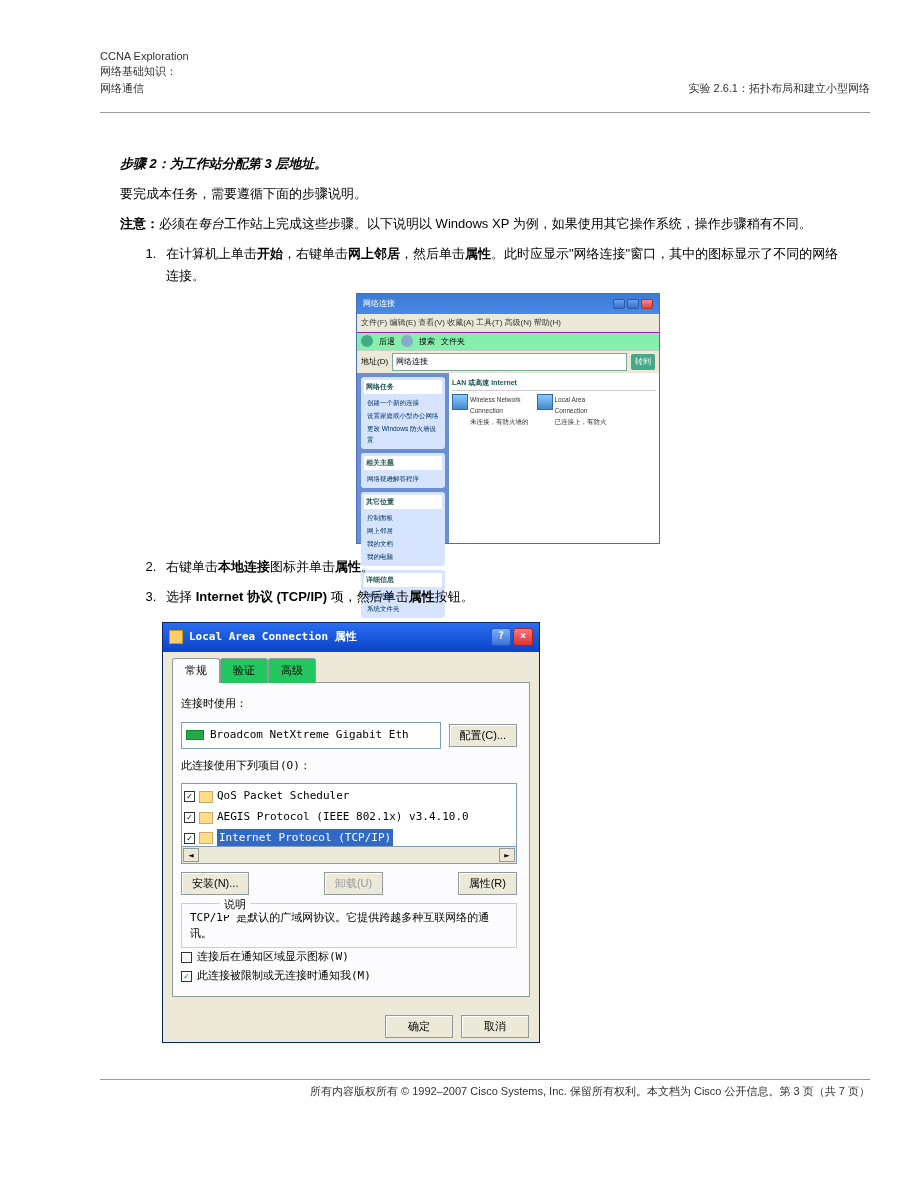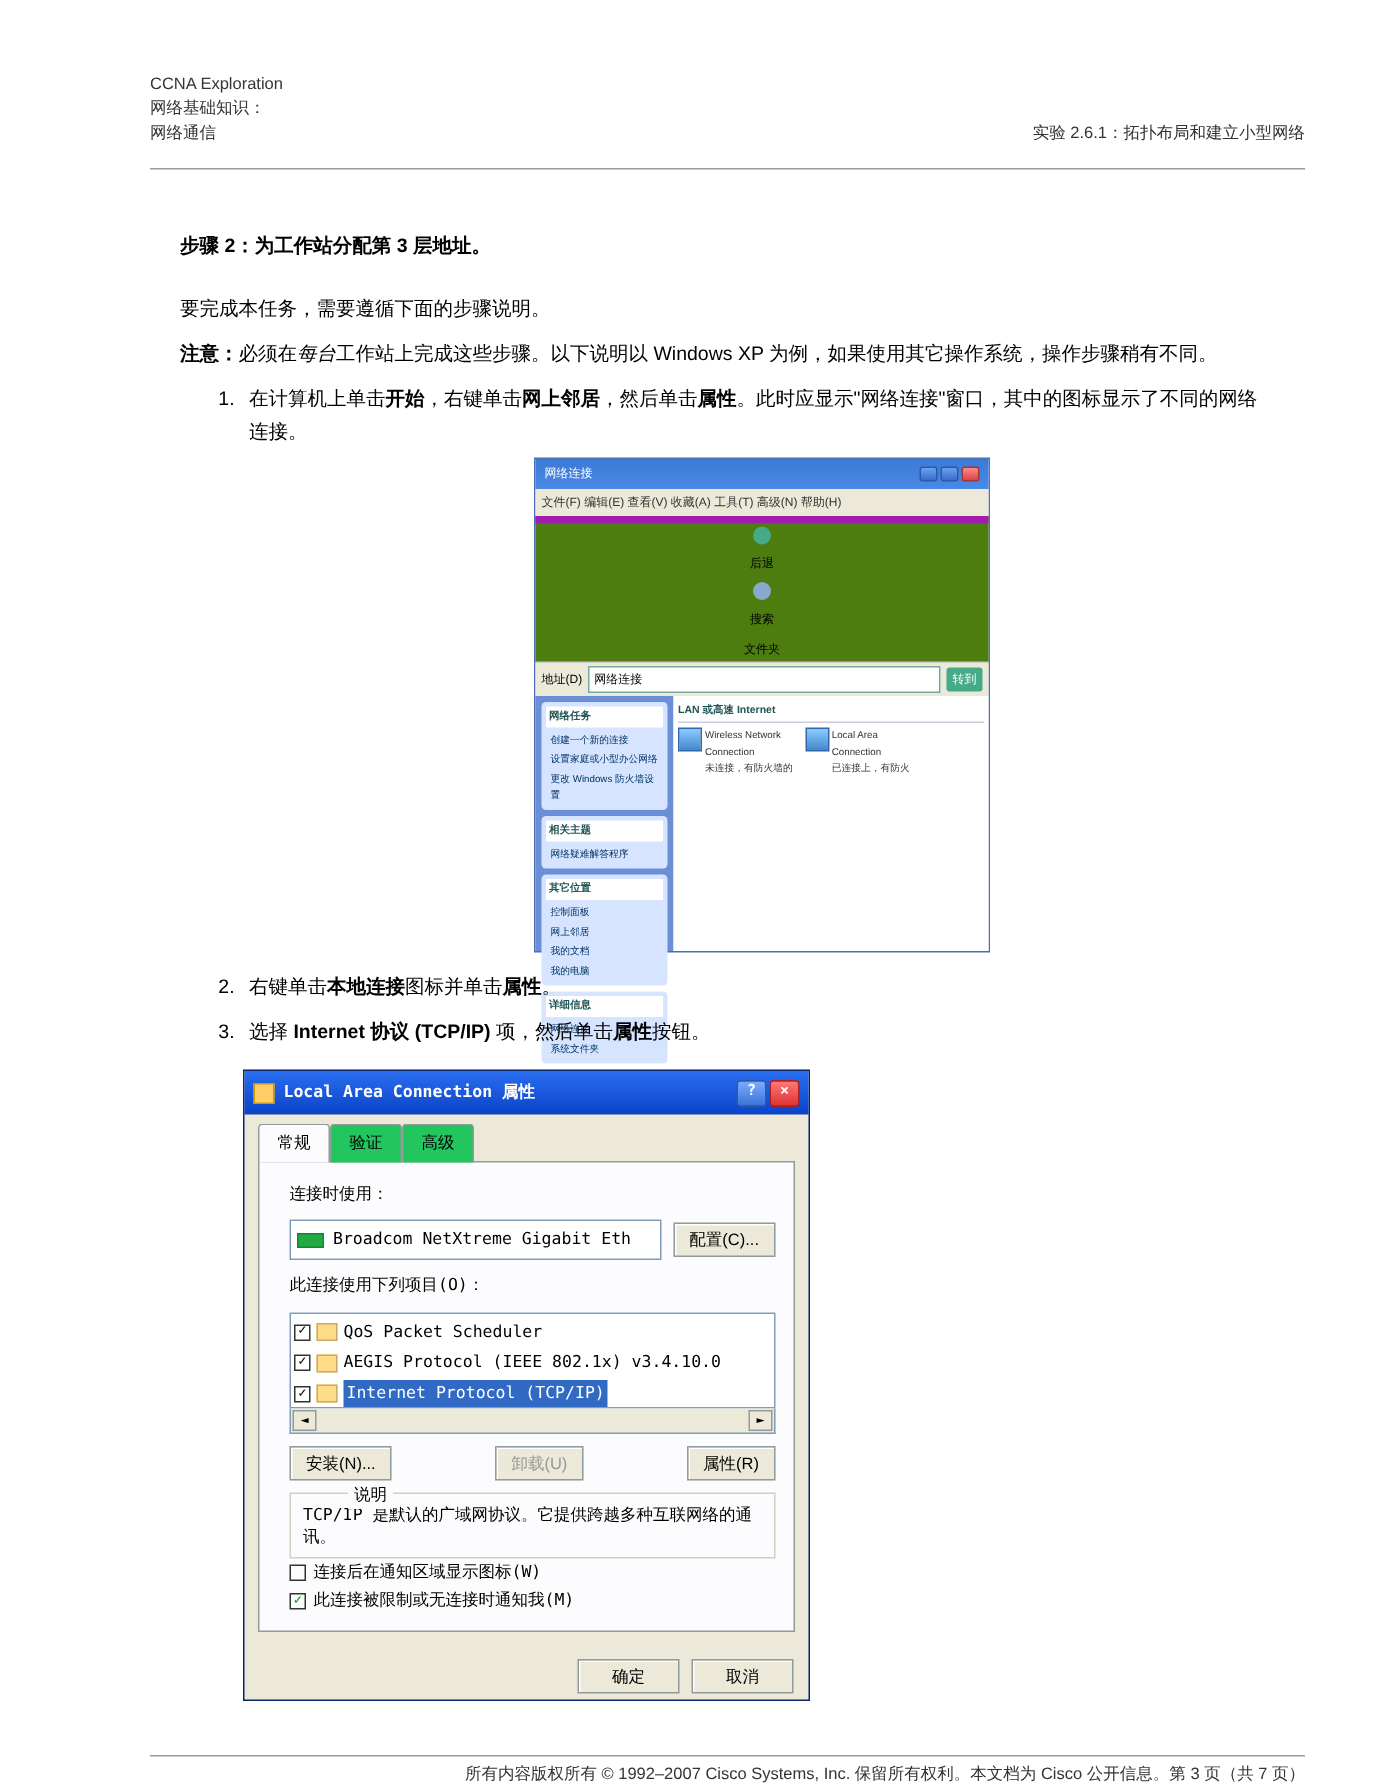--- a/index.html
+++ b/index.html
@@ -2,35 +2,35 @@
 <html><head>
 <meta charset="utf-8">
 <style>
   * { box-sizing: border-box; margin: 0; padding: 0; }
   body { font-family: Arial, "Microsoft YaHei", sans-serif; font-size: 13px; color: #000; background: #fff; width: 920px; }
   .page { padding: 50px 50px 20px 100px; }
   .hdr { display: flex; justify-content: space-between; border-bottom: 1px solid #999; padding-bottom: 16px; font-size: 11px; color: #333; }
   .hdr-l { display: flex; flex-direction: column; gap: 2px; }
   .hdr-r { align-self: flex-end; }
   .content { margin: 40px 20px 0 20px; line-height: 1.7; }
-  .step-title { font-weight: bold; margin-bottom: 20px; }
+  .step-title { font-weight: bold; margin-bottom: 8px; font-style: italic; }
   p { margin-bottom: 8px; }
   ol { margin: 8px 0 0 40px; }
   ol > li { margin-bottom: 8px; padding-left: 6px; }
   .b { font-weight: bold; }
   .fig { margin: 6px auto 12px auto; }
   
   
   .s1 { width: 304px; border: 1px solid #4a6fb8; background: #fff; font-size: 8px; margin-left: auto; margin-right: auto; }
   .s1-title { background: linear-gradient(#3b7bd6,#4a8ae6); color: #fff; padding: 3px 6px; display: flex; justify-content: space-between; align-items: center; }
   .s1-btns { display: flex; gap: 2px; }
   .s1-btn { width: 12px; height: 10px; background: linear-gradient(#6aa0f0,#3a6ec8); border: 1px solid #2a5aa8; border-radius: 2px; }
   .s1-btn.cls { background: linear-gradient(#f88,#d44); border-color: #a33; }
   .s1-menu { background: #ece9d8; padding: 2px 4px; color: #333; }
-  .s1-tool { background: #4d7c0f; border-top: 5px solid #a21caf; border-bottom: 1px solid #ccc; padding: 2px 4px; display: flex; gap: 6px; align-items: center; flex-direction: column; }
+  .s1-tool { background: #86efac; border-top: 1px solid #a21caf; border-bottom: 1px solid #ccc; padding: 2px 4px; display: flex; gap: 6px; align-items: center; }
   .s1-tool .ico { width: 12px; height: 12px; border-radius: 50%; background: #4a8; display: inline-block; }
   .s1-addr { background: #ece9d8; padding: 2px 4px; display: flex; gap: 4px; align-items: center; }
   .s1-addr .fld { flex: 1; background: #fff; border: 1px solid #7a9; padding: 1px 3px; }
   .s1-addr .go { background: #4a8; color: #fff; padding: 1px 4px; border-radius: 2px; }
   .s1-body { display: flex; height: 170px; }
   .s1-side { width: 92px; background: #6b8fd6; padding: 4px; display: flex; flex-direction: column; gap: 4px; }
   .s1-box { background: #d6e4ff; border-radius: 3px; padding: 3px; }
   .s1-box .hd { background: #fff; color: #255; font-weight: bold; padding: 1px 2px; margin-bottom: 2px; font-size: 7px; }
   .s1-box .it { color: #036; font-size: 6.5px; padding: 1px 0 1px 3px; }
   .s1-main { flex: 1; background: #fff; padding: 3px; }
@@ -44,21 +44,21 @@
   .s2-title { background: linear-gradient(#2a6ef0,#0a43c8); color: #fff; padding: 5px 6px; display: flex; justify-content: space-between; align-items: center; font-weight: bold; }
   .s2-title .t { display: flex; align-items: center; gap: 6px; }
   .s2-title .ico { width: 14px; height: 14px; background: #fc6; border: 1px solid #c90; }
   .s2-tbtns { display: flex; gap: 2px; }
   .s2-tbtn { width: 20px; height: 18px; background: linear-gradient(#7aacff,#3a72d8); border: 1px solid #2a5aa8; border-radius: 3px; color: #fff; text-align: center; line-height: 14px; font-size: 10px; }
   .s2-tbtn.cls { background: linear-gradient(#f77,#d33); border-color: #a22; }
   .s2-body { padding: 6px 9px 10px 9px; }
   .s2-tabs { display: flex; gap: 0; margin-bottom: -1px; }
   .s2-tab { border: 1px solid #919b9c; border-bottom: none; padding: 3px 12px; background: #22c55e; border-radius: 3px 3px 0 0; font-size: 11px; }
   .s2-tab.act { background: #fcfcfe; position: relative; z-index: 2; }
-  .s2-panel { border: 1px solid #919b9c; background: #fcfcfe; padding: 12px 12px 10px 20px; }
+  .s2-panel { border: 1px solid #919b9c; background: #fcfcfe; padding: 12px 12px 10px 8px; }
   .s2-row { margin-bottom: 8px; }
   .s2-conn { display: flex; gap: 8px; align-items: center; }
   .s2-adapter { flex: 1; border: 1px solid #7f9db9; background: #fff; padding: 3px 4px; display: flex; align-items: center; gap: 6px; }
   .s2-adapter .aico { width: 18px; height: 10px; background: #2a4; border: 1px solid #183; }
   .s2-btn { border: 1px solid #919b9c; background: #ece9d8; padding: 3px 10px; font-size: 11px; box-shadow: inset 1px 1px 0 #fff; }
   .s2-btn.dis { color: #999; }
   .s2-list { border: 1px solid #7f9db9; background: #fff; height: 64px; overflow: hidden; padding: 2px; }
   .s2-li { display: flex; align-items: center; gap: 4px; padding: 1px 0; font-size: 11px; }
   .s2-chk { width: 11px; height: 11px; border: 1px solid #333; display: inline-flex; align-items: center; justify-content: center; font-size: 9px; flex: 0 0 11px; }
   .s2-liico { width: 14px; height: 12px; background: #fd8; border: 1px solid #ca6; flex: 0 0 14px; }

